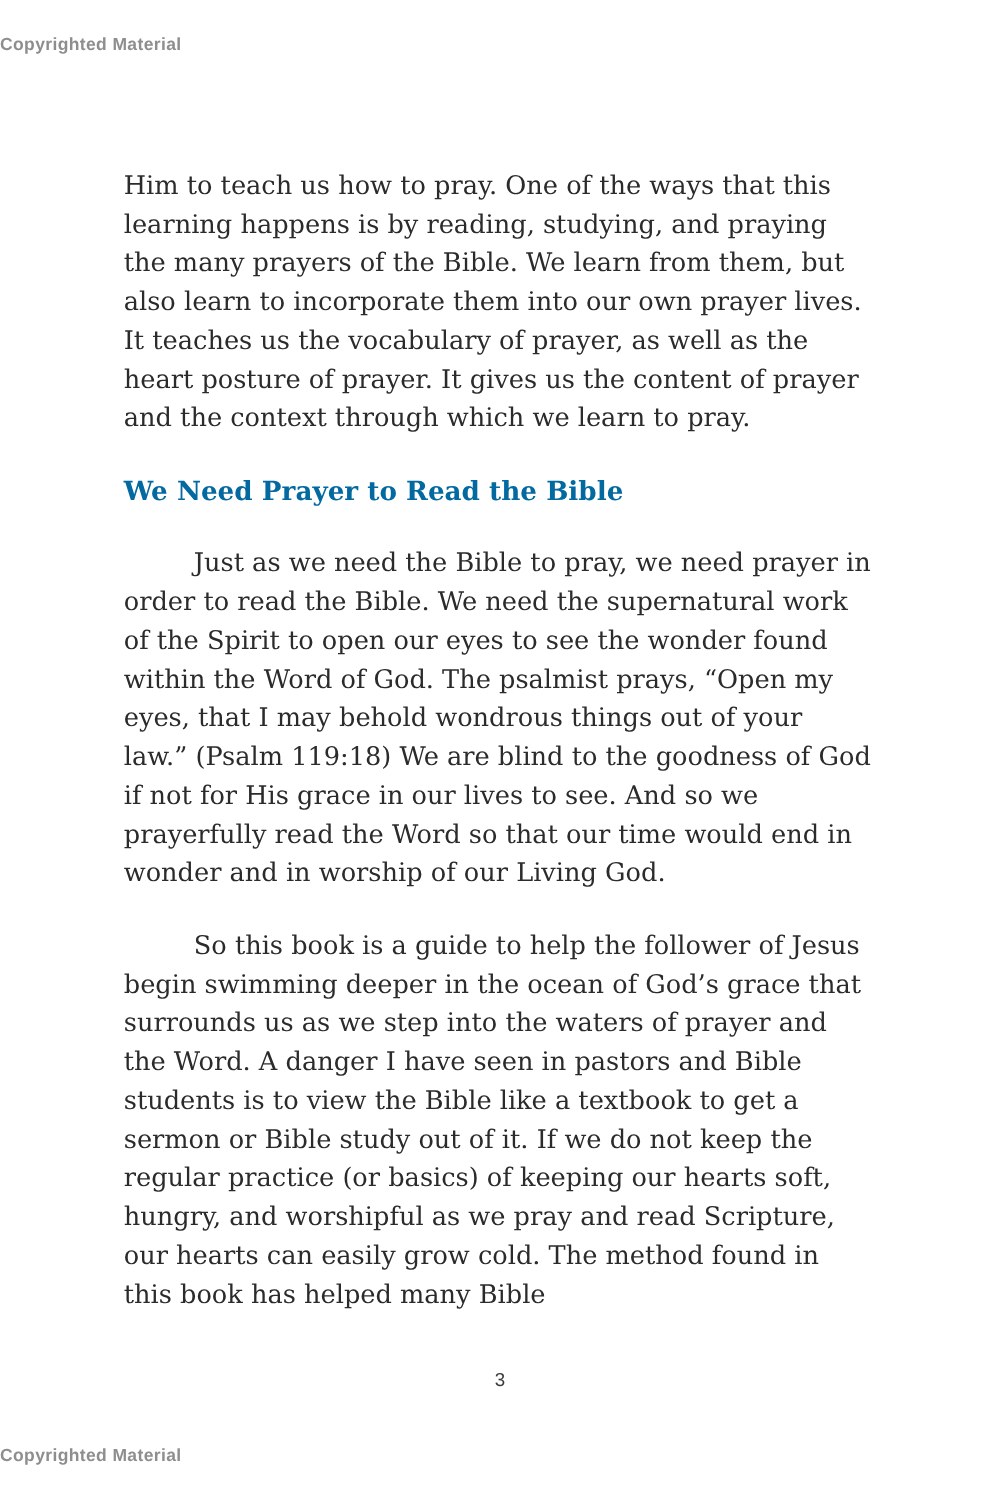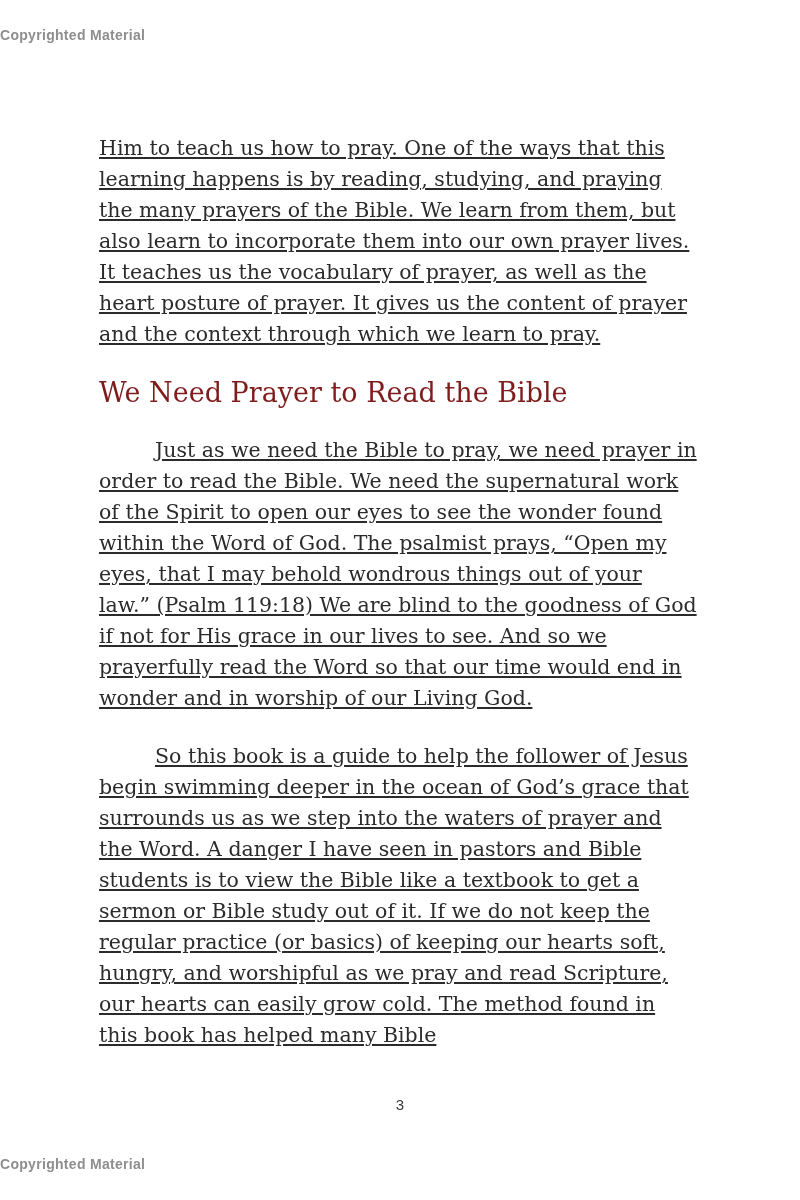--- a/index.html
+++ b/index.html
@@ -33,29 +33,28 @@
     left: 99px;
     top: 133px;
     width: 608px;
     color: #2b2b2b;
     font-size: 20.5px;
     line-height: 31px;
     text-align: left;
   }
   .content p {
     margin: 0 10px 27px 0;
-    text-decoration: underline;
   }
   .content p.indented {
     text-indent: 56px;
   }
   .section-heading {
-    font-size: 27px;
-    font-weight: normal;
-    color: #7f1d1d;
+    font-size: 21px;
+    font-weight: bold;
+    color: #0369a1;
     margin: 27px 0 27px 0;
     line-height: 31px;
   }
   .page-number {
     position: absolute;
     left: 0;
     top: 1096px;
     width: 100%;
     text-align: center;
     font-family: "Liberation Sans", sans-serif;

